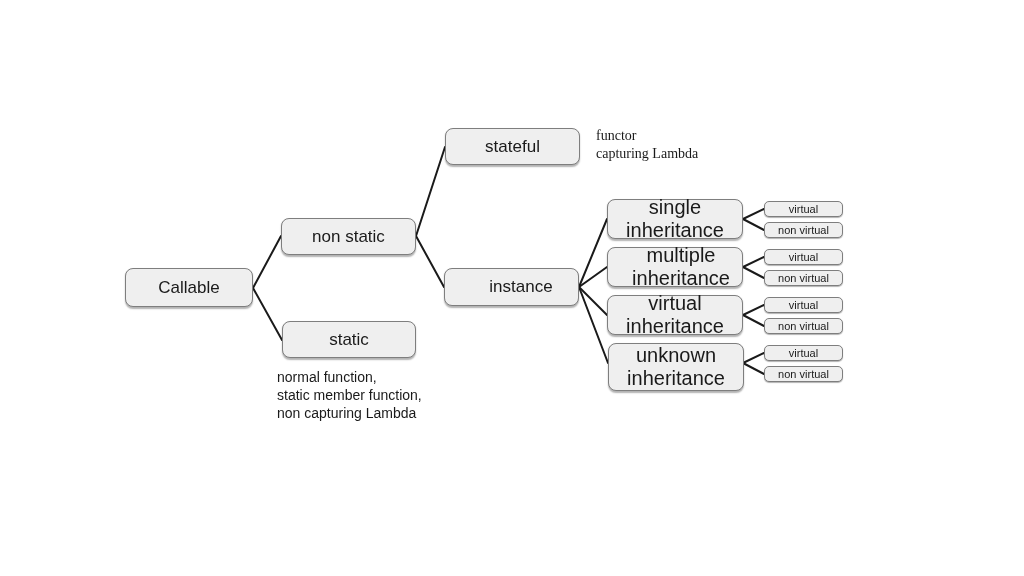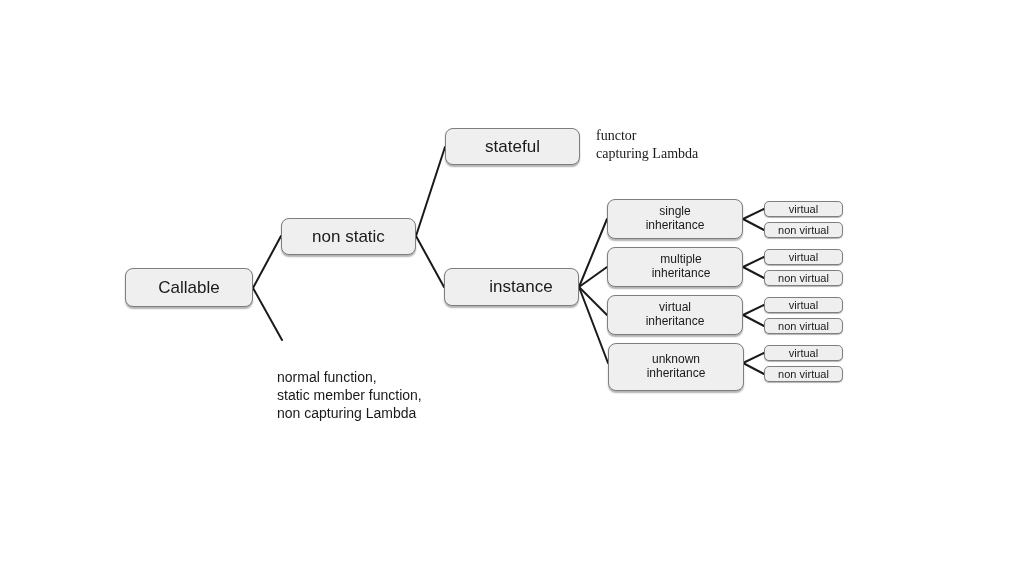--- a/index.html
+++ b/index.html
@@ -42,21 +42,21 @@
     box-shadow:0 1.5px 1.5px rgba(0,0,0,0.30);
     display:flex;
     align-items:center;
     justify-content:center;
     text-align:center;
     white-space:pre-line;
     color:var(--text);
     line-height:1.15;
   }
   .node-main{font-size:17px;}
-  .node-mid{font-size:12px;}
+  .node-mid{font-size:20px;}
   .node-leaf{
     font-size:11px;
     border-radius:5px;
     border-width:1.3px;
     box-shadow:0 1px 1px rgba(0,0,0,0.30);
   }
   .note{
     position:absolute;
     font-size:14px;
     line-height:18px;
@@ -89,20 +89,21 @@
     <line x1="743" y1="315" x2="764" y2="305"></line>
     <line x1="743" y1="315" x2="764" y2="326"></line>
     <line x1="743" y1="363" x2="764" y2="353"></line>
     <line x1="743" y1="363" x2="764" y2="374"></line>
   </svg>
 
   <div class="node node-main" style="left:125px;top:268px;width:128px;height:39px;">Callable</div>
 
   <div class="node node-main" style="left:281px;top:218px;width:135px;height:37px;">non static</div>
 
+  <div class="node node-main" style="left:282px;top:321px;width:134px;height:37px;">static</div>
 
   <div class="node node-main" style="left:445px;top:128px;width:135px;height:37px;">stateful</div>
 
   <div class="node node-main" style="left:444px;top:268px;width:135px;height:38px;padding-left:19px;">instance</div>
 
   <div class="node node-mid" style="left:607px;top:199px;width:136px;height:40px;">single
 inheritance</div>
   <div class="node node-mid" style="left:607px;top:247px;width:136px;height:40px;padding-left:12px;">multiple
 inheritance</div>
   <div class="node node-mid" style="left:607px;top:295px;width:136px;height:40px;">virtual

